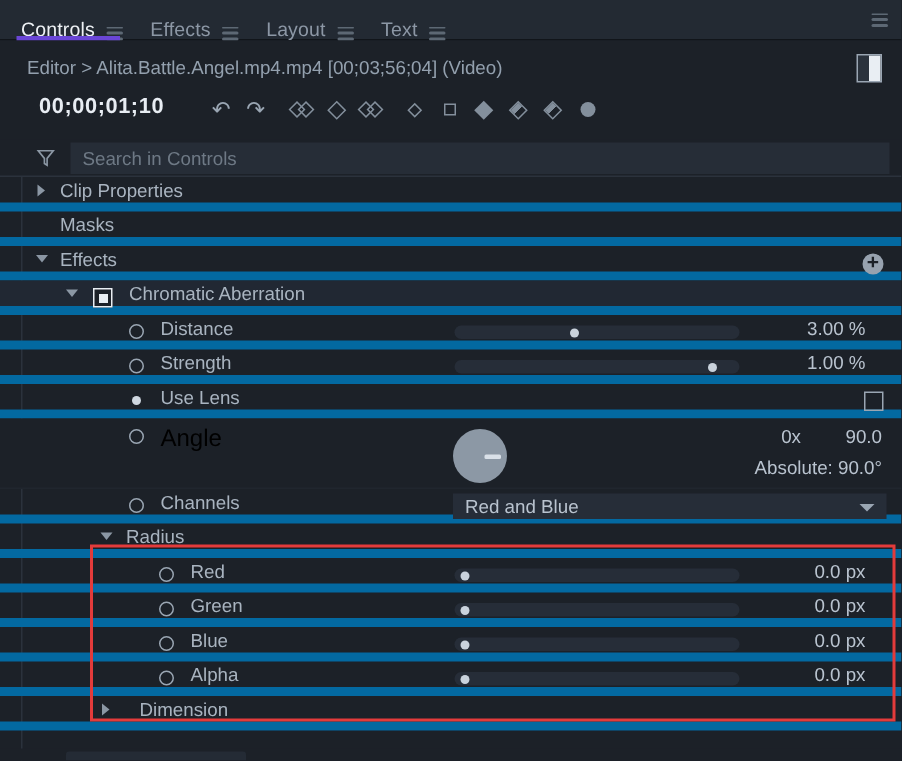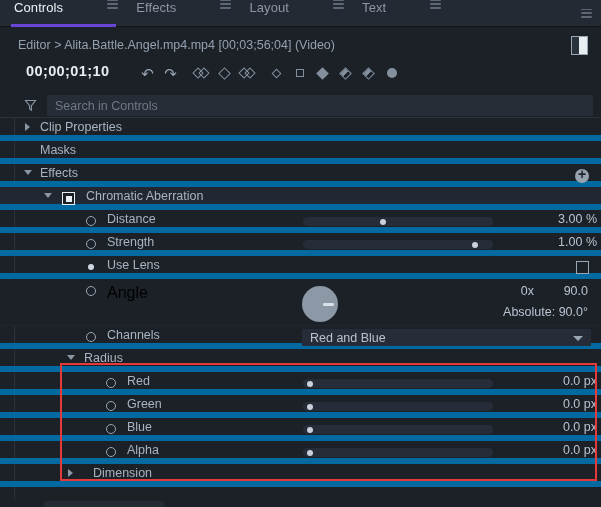--- a/index.html
+++ b/index.html
@@ -12,22 +12,22 @@
   body { position: relative; }
 
   
   .tabbar {
     position: absolute; left: 0; top: 0; width: 601px; height: 27px;
     background: #232a33;
     display: flex; align-items: center;
     border-bottom: 1px solid #11151a;
   }
   .tab {
-    display: flex; align-items: flex-start; height: 27px;
-    padding: 0 0 0 14px; position: relative; cursor: default; gap: 36px;
+    display: flex; align-items: flex-end; height: 27px;
+    padding: 0 0 0 14px; position: relative; cursor: default;
   }
   .tab-label { font-size: 13px; color: #8c97a5; letter-spacing: .1px; }
   .tab.active .tab-label { color: #eef1f5; }
   .tab.active::after {
     content: ""; position: absolute; left: 11px; right: 6px; bottom: 0;
     height: 3px; background: #6a46d6;
   }
   .hamb {
     width: 11px; height: 9px; margin-left: 8px; margin-right: 4px;
     display: flex; flex-direction: column; justify-content: space-between;
@@ -144,21 +144,21 @@
   
   .slider {
     position: absolute; height: 9px; border-radius: 5px; background: #262d38;
     top: 7px;
   }
   .slider .knob {
     position: absolute; top: 1.5px; width: 6px; height: 6px;
     border-radius: 50%; background: #c9d2dc;
   }
   .val {
-    position: absolute; right: 4px; font-size: 12.5px; color: #b9c3cf;
+    position: absolute; right: 24px; font-size: 12.5px; color: #b9c3cf;
     text-align: left; white-space: nowrap;
   }
 
   .chkbox {
     position: absolute; right: 12px; top: 5px;
     width: 13px; height: 13px; border: 1.5px solid #9aa6b3; background: transparent;
   }
 
   
   .angle-row {

